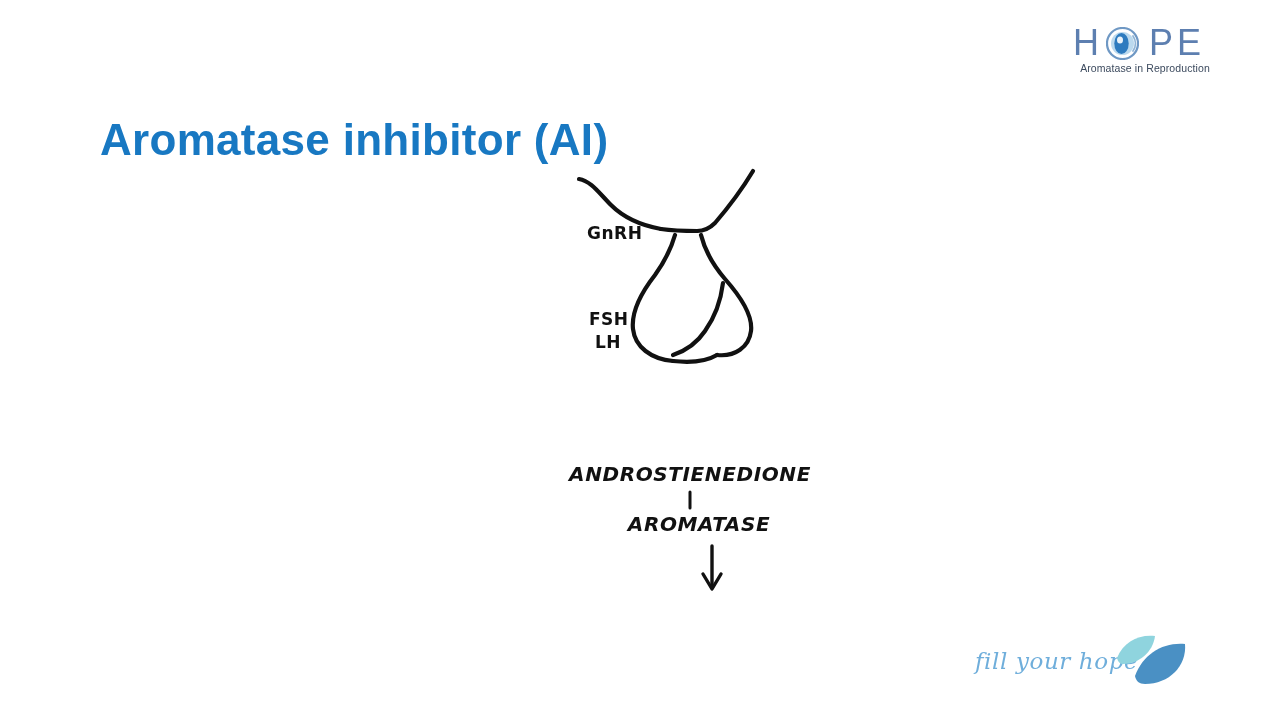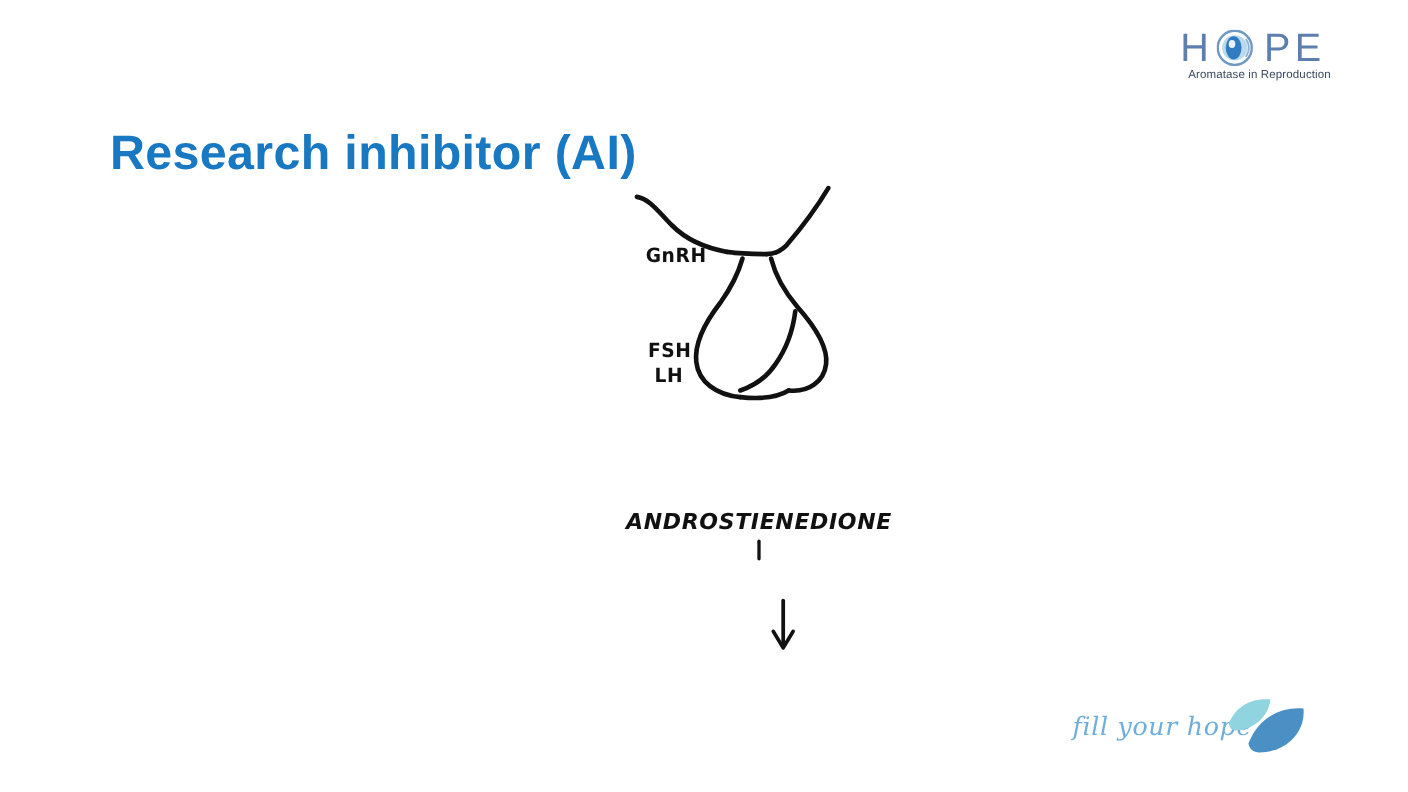--- a/index.html
+++ b/index.html
@@ -200,21 +200,21 @@
           <ellipse cx="14.0" cy="13.0" rx="3.0" ry="3.6" fill="#FFFFFF" opacity="0.9"></ellipse>
           <path d="M 27 9 A 13 13 0 0 1 27 24" fill="none" stroke="#8FB4D6" stroke-width="1.8" stroke-linecap="round"></path>
         </svg>
       </span>
       <span class="hope-letter" id="hope-letter-p">P</span>
       <span class="hope-letter" id="hope-letter-e">E</span>
     </div>
     <div id="hope-tagline">Aromatase in Reproduction</div>
   </div>
 
-  <h1 id="slide-title">Research inhibitor (AI)</h1>
+  <h1 id="slide-title">Aromatase inhibitor (AI)</h1>
 
   <div id="pituitary-sketch">
     <svg width="235" height="215" viewBox="0 0 235 215" aria-hidden="true">
       <g fill="none" stroke="#111111" stroke-width="4.2" stroke-linecap="round" stroke-linejoin="round">
 
         <path d="M 14 14 C 26 16 34 28 46 40 C 58 52 74 60 96 64"></path>
 
         <path d="M 188 6 C 176 26 162 44 150 58 C 144 64 138 66 132 66"></path>
 
         <path d="M 96 64 C 110 66 122 66 132 66"></path>
@@ -239,20 +239,21 @@
     <svg id="pathway-connectors" viewBox="0 0 300 185" aria-hidden="true">
 
       <line x1="150" y1="42" x2="150" y2="58" stroke="#111111" stroke-width="3" stroke-linecap="round"></line>
 
       <g>
         <line x1="172" y1="96" x2="172" y2="136" stroke="#111111" stroke-width="3.4" stroke-linecap="round"></line>
         <path d="M 163 124 L 172 139 L 181 124" fill="none" stroke="#111111" stroke-width="3.4" stroke-linecap="round" stroke-linejoin="round"></path>
       </g>
     </svg>
 
+    <span class="pathway-text" id="pathway-step-1">AROMATASE</span>
   </div>
 
   <div id="footer-brand">
     <span id="footer-tagline">fill your hope</span>
     <span id="footer-leaves">
       <svg width="80" height="58" viewBox="0 0 80 58" aria-hidden="true">
         <path d="M 4 26 C 10 10 26 2 42 4 C 40 20 26 32 10 32 C 7 32 5 30 4 26 Z" fill="#8FD4DE"></path>
         <path d="M 22 44 C 30 22 50 10 72 12 C 74 34 56 52 32 52 C 26 52 23 49 22 44 Z" fill="#4A90C4"></path>
       </svg>
     </span>

